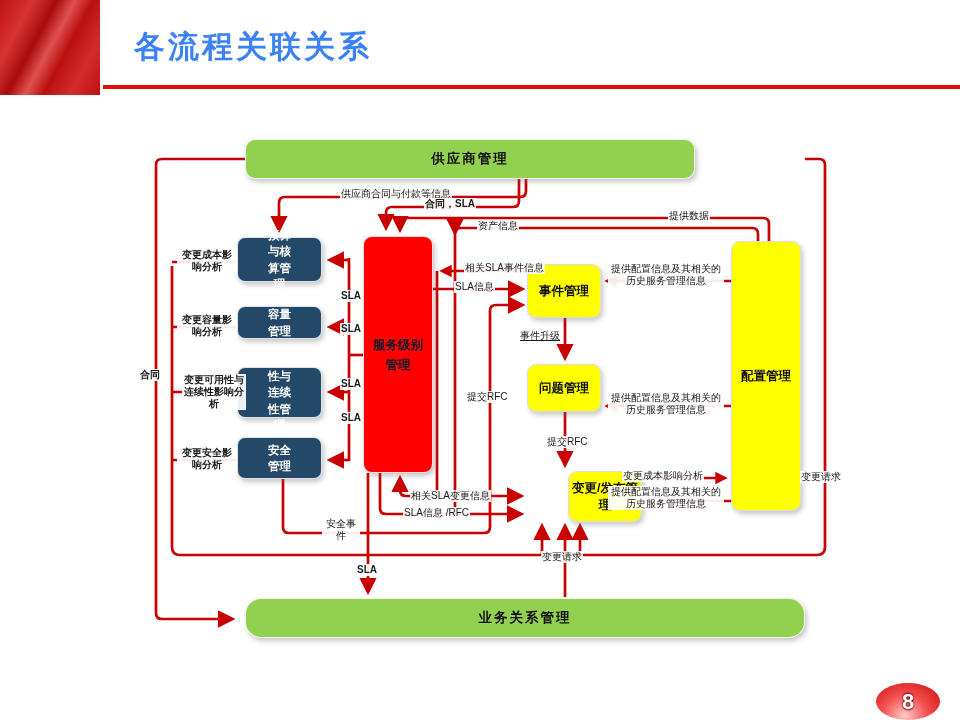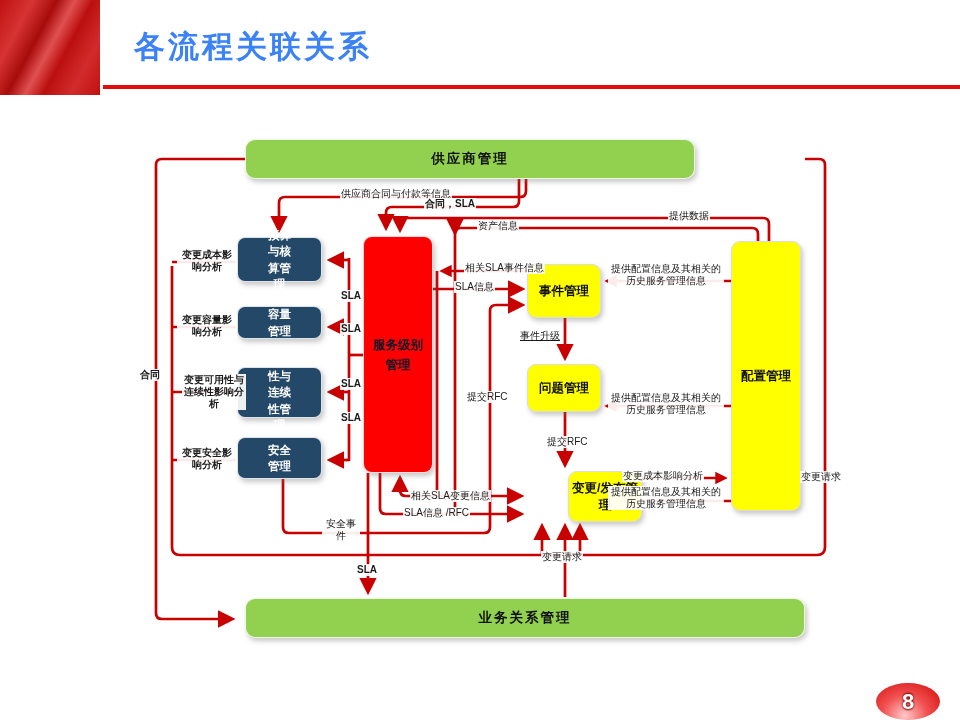--- a/index.html
+++ b/index.html
@@ -88,21 +88,21 @@
       <path d="M565,597 V528" marker-end="url(#mB)"></path>
       <path d="M580,555 V528" marker-end="url(#mB)"></path>
       <path d="M731,281 H608" marker-end="url(#mS)"></path>
       <path d="M731,406 H608" marker-end="url(#mS)"></path>
       <path d="M601,478 H724" marker-end="url(#mS)"></path>
       <path d="M731,501 H608" marker-end="url(#mS)"></path>
     </g>
   </svg>
 
   <div class="node green" style="left:245px;top:139px;width:450px;height:40px;">供应商管理</div>
-  <div class="node green" style="left:245px;top:598px;width:560px;height:40px;">业务关系管理</div>
+  <div class="node green" style="left:245px;top:598px;width:560px;height:40px;border-radius:16px;">业务关系管理</div>
   <div class="node red" style="left:363px;top:236px;width:70px;height:237px;">服务级别管理</div>
   <div class="node yellow" style="left:527px;top:364px;width:74px;height:48px;">问题管理</div>
   <div class="node yellow" style="left:527px;top:264px;width:74px;height:54px;">事件管理</div>
   <div class="node yellow" style="left:527px;top:471px;width:74px;height:51px;margin-left:41px;">变更/发布管理</div>
   <div class="node yellow" style="left:731px;top:241px;width:70px;height:270px;">配置管理</div>
   <div class="node navy" style="left:237px;top:237px;width:85px;height:45px;">预算与核算管理</div>
   <div class="node navy" style="left:237px;top:306px;width:85px;height:33px;">容量管理</div>
   <div class="node navy" style="left:237px;top:367px;width:85px;height:51px;">可用性与连续性管理</div>
   <div class="node navy" style="left:237px;top:437px;width:85px;height:42px;">安全管理</div>
 

